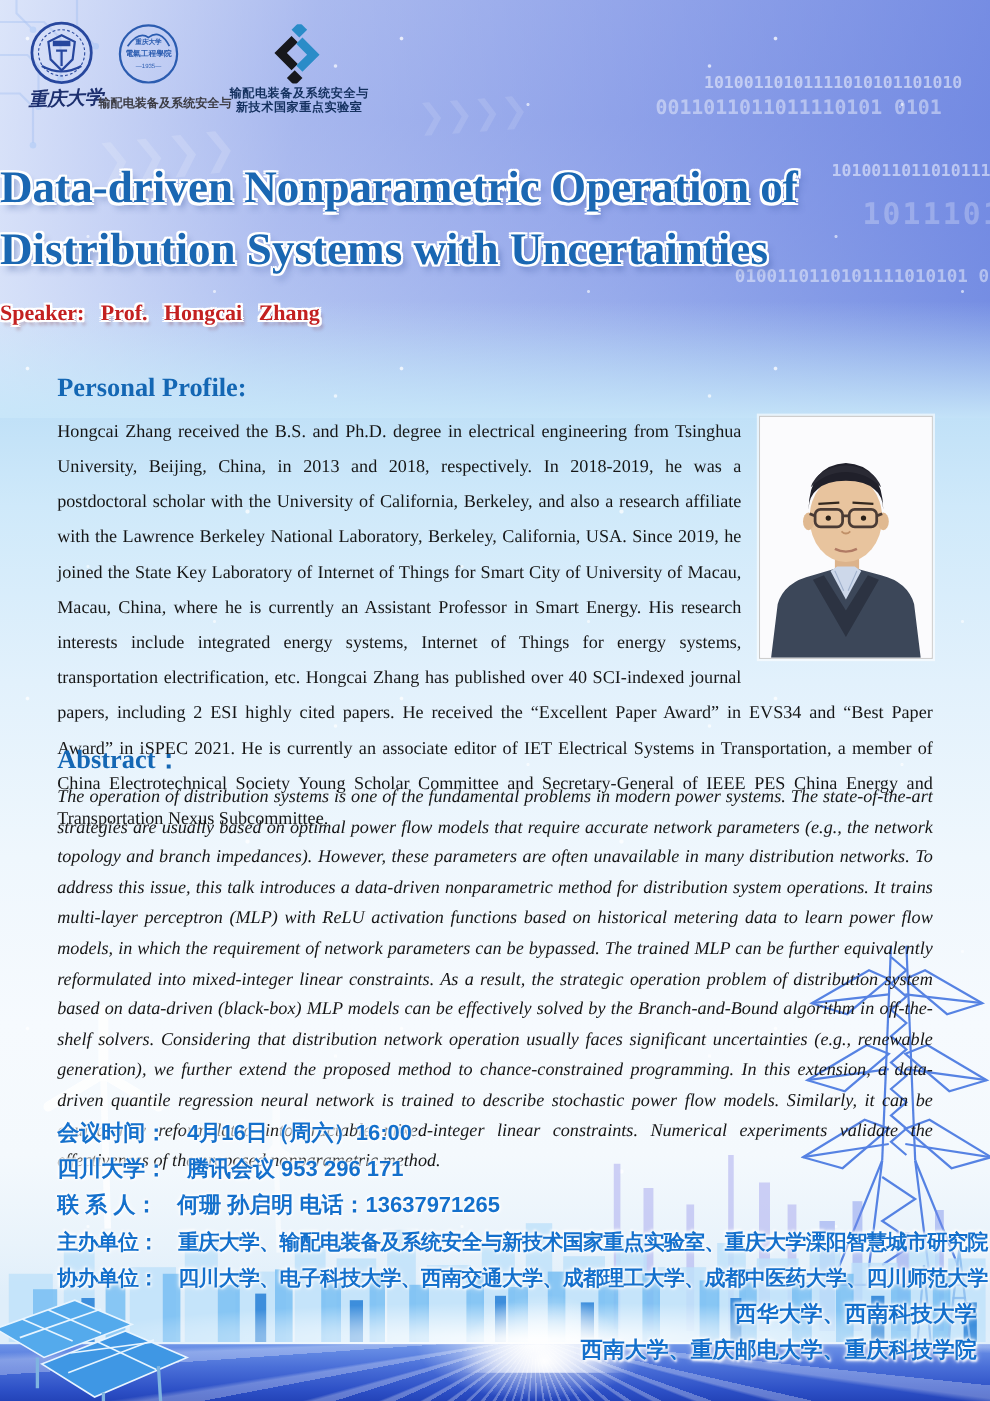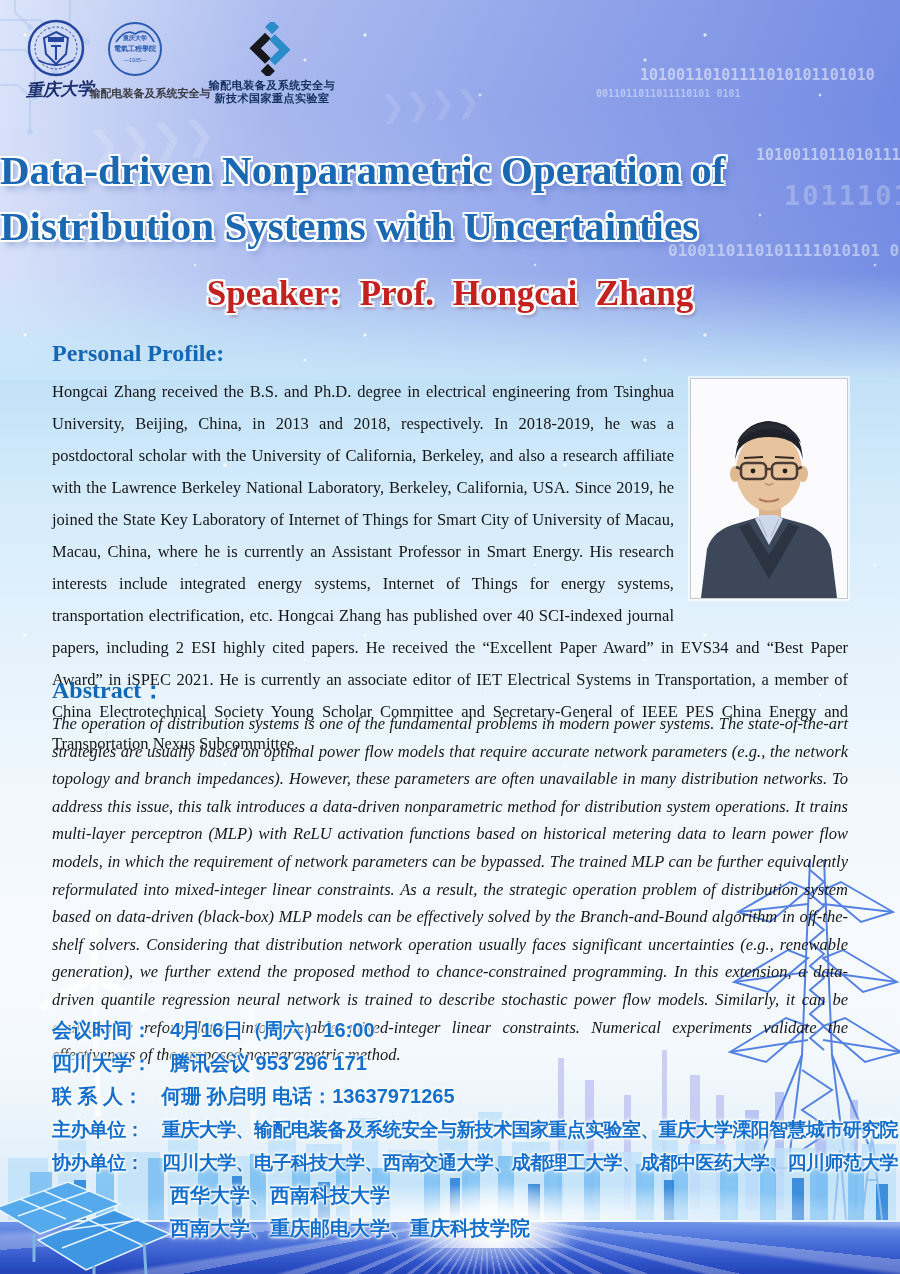--- a/index.html
+++ b/index.html
@@ -20,21 +20,21 @@
       radial-gradient(circle at 140px 95px, rgba(255,255,255,.8) 1px, transparent 1.8px),
       radial-gradient(circle at 225px 165px, rgba(255,255,255,.9) 1.4px, transparent 2.3px),
       radial-gradient(circle at 80px 215px, rgba(255,255,255,.7) 1px, transparent 1.8px),
       radial-gradient(circle at 305px 60px, rgba(255,255,255,.85) 1.1px, transparent 2px),
       radial-gradient(circle at 195px 265px, rgba(255,255,255,.75) 1px, transparent 1.7px);
     background-size:340px 300px;}
   .circuit{position:absolute;left:0;top:0;z-index:2;opacity:.5;}
   .binary{position:absolute;z-index:3;font-family:"DejaVu Sans Mono",monospace;color:#fff;
           white-space:nowrap;font-weight:bold;pointer-events:none;}
   .b1{left:640px;top:66px;font-size:15px;opacity:.50;}
-  .b2{left:596px;top:88px;font-size:10px;opacity:.42;}
+  .b2{left:596px;top:88px;font-size:18px;opacity:.42;}
   .b3{left:756px;top:146px;font-size:15px;opacity:.50;}
   .b4{left:784px;top:180px;font-size:27px;opacity:.25;letter-spacing:2px;}
   .b5{left:668px;top:241px;font-size:16px;opacity:.45;}
   .chev{position:absolute;z-index:2;color:rgba(255,255,255,.16);font-weight:bold;pointer-events:none;}
 
   .turbine{position:absolute;z-index:4;}
   .tower{position:absolute;z-index:5;}
   .skyline{position:absolute;left:0;top:1040px;z-index:6;}
   .road{position:absolute;left:0;top:1222px;width:900px;height:52px;z-index:8;background:
     radial-gradient(ellipse 150px 70px at 54% 0%, rgba(255,255,255,.95), rgba(255,255,255,0) 72%),
@@ -59,22 +59,22 @@
     font-weight:bold;font-size:27px;line-height:37px;color:#d22220;letter-spacing:.5px;
     text-shadow:-2px -2px 0 #fff,2px -2px 0 #fff,-2px 2px 0 #fff,2px 2px 0 #fff,
                 -2px 0 0 #fff,2px 0 0 #fff,0 -2px 0 #fff,0 2px 0 #fff,3px 4px 3px rgba(120,20,20,.35);}
 
   
   .main-title{position:absolute;left:0;top:142px;width:809px;z-index:10;
     font-family:"Liberation Serif","DejaVu Serif",serif;font-weight:bold;font-size:41px;
     line-height:56px;color:#1a67b2;
     text-shadow:-2px -2px 0 #fff,2px -2px 0 #fff,-2px 2px 0 #fff,2px 2px 0 #fff,
                 -2px 0 0 #fff,2px 0 0 #fff,0 -2px 0 #fff,0 2px 0 #fff,4px 5px 6px rgba(30,60,140,.35);}
-  .speaker{position:absolute;left:0;top:274px;width:900px;z-index:10;text-align:center;
-    font-family:"Liberation Serif","DejaVu Serif",serif;font-weight:bold;font-size:35px;
+  .speaker{position:absolute;left:0;top:274px;width:900px;z-index:10;
+    font-family:"Liberation Serif","DejaVu Serif",serif;font-weight:bold;font-size:20px;
     color:#c32020;word-spacing:10px;
     text-shadow:-2px -2px 0 #fff,2px -2px 0 #fff,-2px 2px 0 #fff,2px 2px 0 #fff,
                 -2px 0 0 #fff,2px 0 0 #fff,0 -2px 0 #fff,0 2px 0 #fff,3px 4px 3px rgba(120,20,20,.3);}
 
   
   .sec-head{position:absolute;left:52px;z-index:10;
     font-family:"Liberation Serif","DejaVu Serif",serif;font-weight:bold;font-size:24px;color:#1467b4;}
   .profile-head{top:340px;}
   .abstract-head{top:674px;}
   .body-text{position:absolute;left:52px;width:796px;z-index:10;text-align:justify;
@@ -83,21 +83,21 @@
   .abstract-body{top:710px;line-height:27.6px;font-style:italic;}
   .photo{float:right;width:156px;height:219px;margin:2px 0 8px 16px;background:#fff;
     border:1px solid #c9c9c9;box-shadow:0 0 0 2px rgba(255,255,255,.6);}
 
   
   .details{position:absolute;left:52px;top:1014px;width:836px;z-index:20;
     font-weight:bold;color:#1470cc;}
   .detail-row{font-size:20px;line-height:33px;white-space:nowrap;
     text-shadow:0 0 6px #fff,0 0 3px #fff,1px 1px 2px rgba(255,255,255,.95),-1px -1px 2px rgba(255,255,255,.95);}
   .detail-row.tight{font-size:19px;letter-spacing:-0.6px;}
-  .detail-row.indent{padding-left:118px;}
+  .detail-row.indent{padding-left:118px;text-align:right;}
   .dlabel{margin-right:18px;}
 </style>
 </head>
 <body>
 
 <div class="poster">
 
   <div class="bg-base"></div>
   <div class="bg-top-tint"></div>
   <div class="sparkles"></div>

